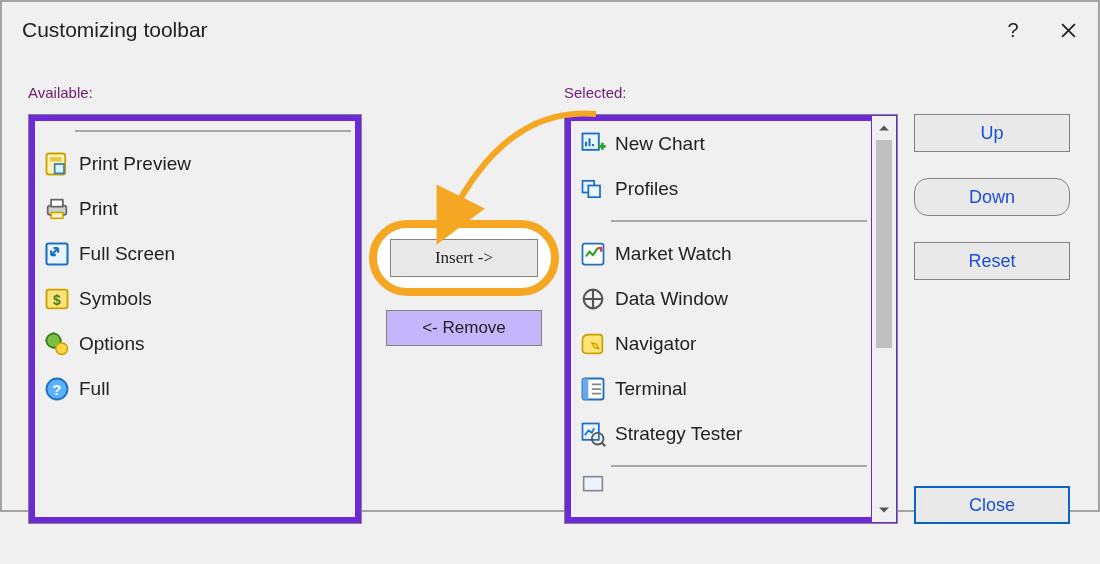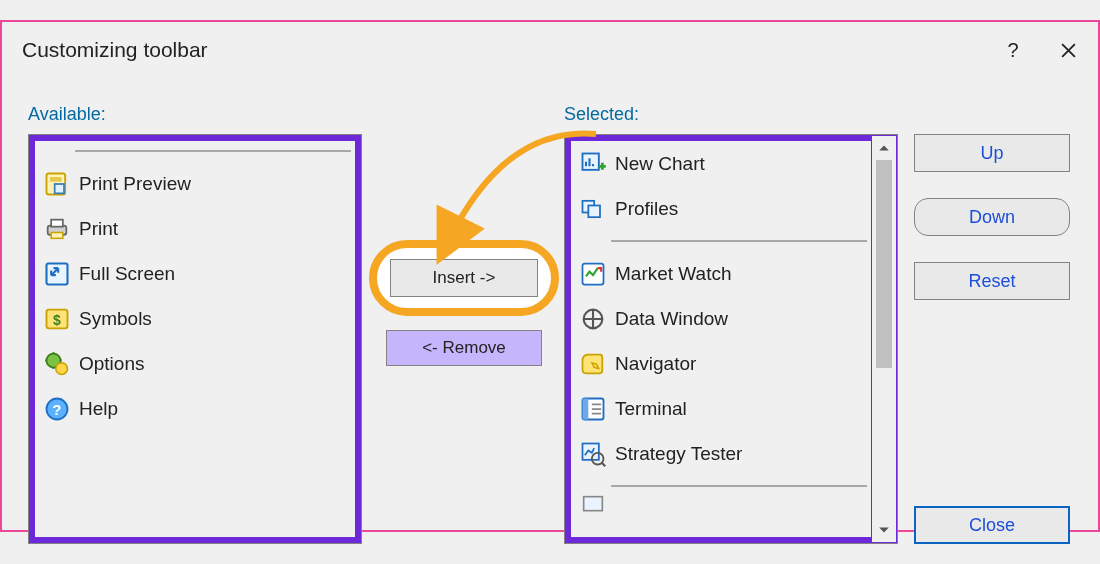--- a/index.html
+++ b/index.html
@@ -7,24 +7,23 @@
     padding: 0;
     width: 1100px;
     height: 564px;
     font-family: "Segoe UI", Tahoma, sans-serif;
     background: #f0f0f0;
   }
   .dialog {
     box-sizing: border-box;
     width: 1100px;
     height: 512px;
-    border: 2px solid #ec4899;
+    border: 2px solid #a3a3a3;
     background: #f0f0f0;
     position: relative;
-    margin-top: 20px;
   }
   .titlebar {
     height: 56px;
     display: flex;
     align-items: center;
     padding-left: 20px;
     font-size: 21px;
     color: #222;
     position: relative;
   }
@@ -42,22 +41,22 @@
   .title-close { width: 60px; font-size: 20px; }
   .title-close svg { width: 17px; height: 17px; stroke: #222; stroke-width: 1.7; fill: none; }
   .body {
     position: absolute;
     left: 26px;
     top: 82px;
     right: 26px;
     bottom: 20px;
   }
   .section-label {
-    font-size: 18px;
-    color: #0369a1;
+    font-size: 15px;
+    color: #701a75;
     margin-bottom: 4px;
   }
   .lbl-available { position: absolute; left: 0; top: 0; }
   .lbl-selected  { position: absolute; left: 536px; top: 0; }
 
   .listbox {
     position: absolute;
     border: 1.5px solid #828282;
     background: #6d28d9;
     box-sizing: border-box;
@@ -159,20 +158,21 @@
     position: absolute;
     left: 13px;
     top: 11px;
     width: 148px;
     height: 38px;
     border: 1.5px solid #828282;
     background: #e9e9e9;
     font-size: 17px;
     color: #222;
     cursor: pointer;
+    font-family: Liberation Serif, serif;
   }
 
   .side-btn {
     position: absolute;
     left: 886px;
     width: 156px;
     height: 38px;
     border: 1.5px solid #828282;
     background: #e9e9e9;
     font-size: 18px;
@@ -275,21 +275,21 @@
           </span>
           <span class="row-label">Options</span>
         </div>
         <div class="list-row">
           <span class="icon-cell">
             <svg viewBox="0 0 24 24">
                 <circle cx="12" cy="12" r="9" fill="#5ab1ff" stroke="#1e6fc2" stroke-width="1.6"></circle>
                 <text x="12" y="17" text-anchor="middle" font-size="13" fill="#fff" font-weight="bold">?</text>
               </svg>
           </span>
-          <span class="row-label">Help</span>
+          <span class="row-label">Full</span>
         </div>
       </div>
     </div>
 
     <div class="listbox lb-selected">
       <div class="list-inner">
         <div class="list-row">
           <span class="icon-cell">
             <svg viewBox="0 0 24 24">
                 <rect x="3" y="3" width="14" height="14" fill="#e9f4ff" stroke="#1e6fc2" stroke-width="1.6"></rect>

